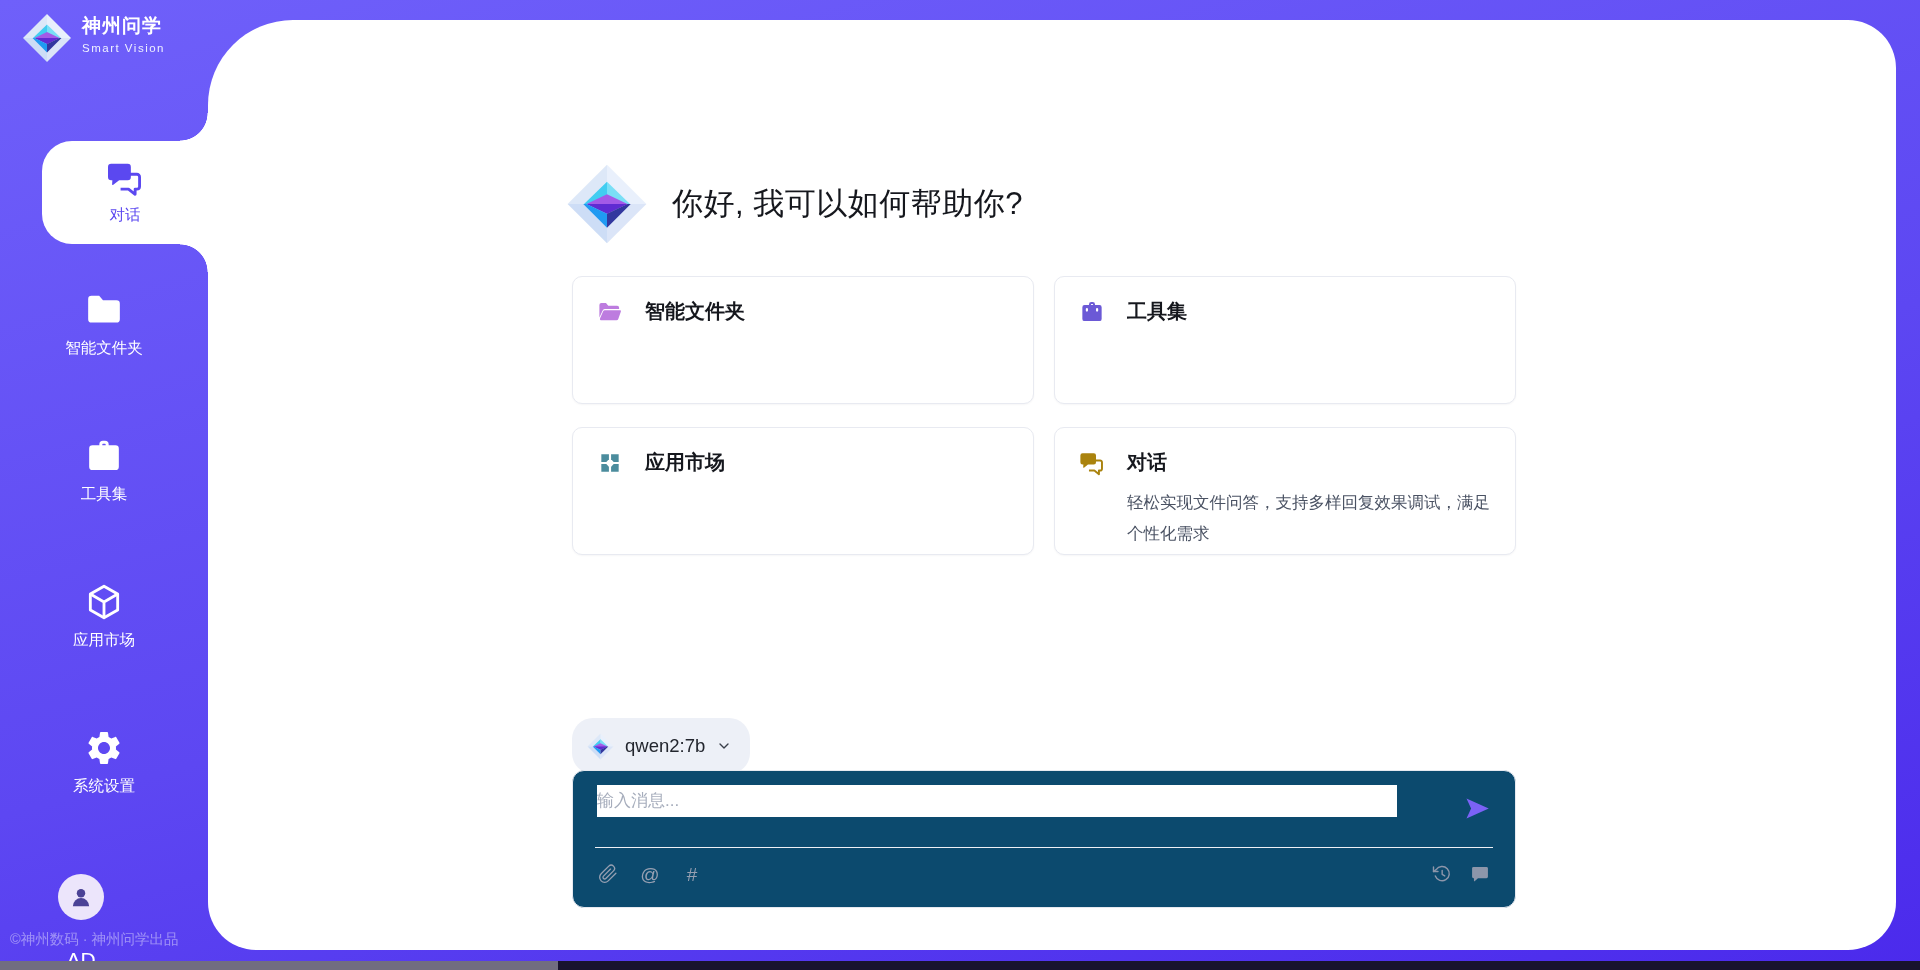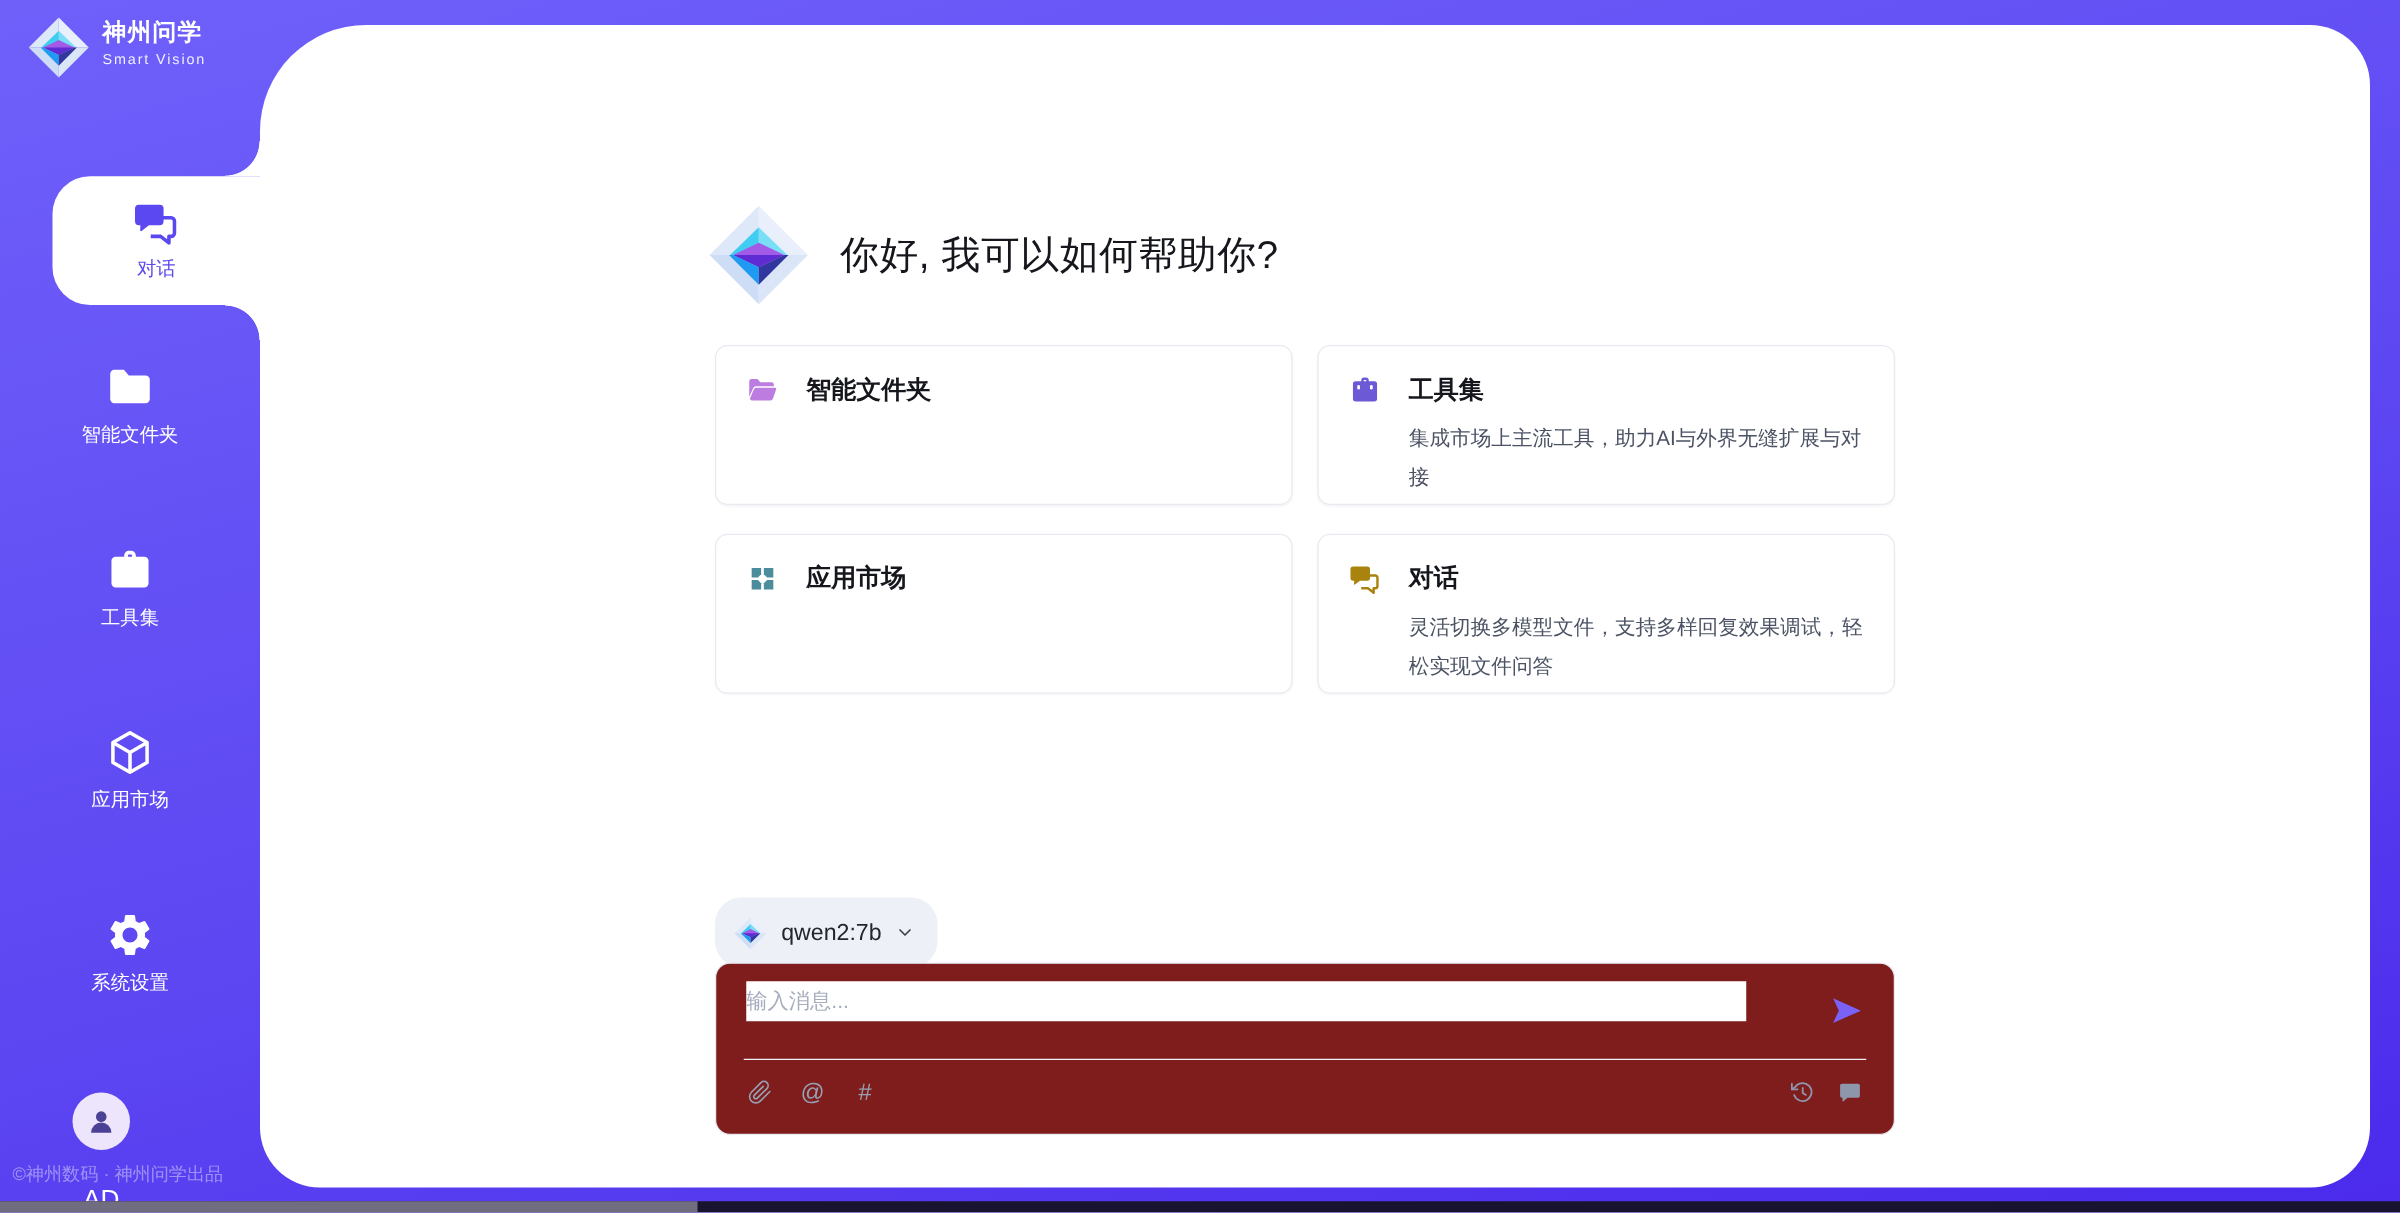--- a/index.html
+++ b/index.html
@@ -63,21 +63,21 @@
   .slit { fill:#fff; }
 
   .model-pill { position:absolute; left:364px; top:698px; height:56px; padding:0 18px 0 15px;
                 background:#edf0f7; border-radius:21px; display:inline-flex; align-items:center;
                 gap:11px; cursor:pointer; }
   .model-pill .pill-diamond { width:27px; height:27px; }
   .model-name { font-size:18.5px; color:#23262e; }
   .model-pill .chev { width:16px; height:16px; color:#3a3f4a; }
 
   .composer { position:absolute; left:364px; top:750px; width:944px; height:138px;
-              border:1.5px solid #e6e9f0; border-radius:12px; background:#7f1d1d; }
+              border:1.5px solid #e6e9f0; border-radius:12px; background:#0c4a6e; }
   .composer-input { position:absolute; left:24px; top:14px; width:800px; height:32px; border:none;
                     outline:none; font-size:17px; color:#30343d;
                     font-family:"Liberation Sans","DejaVu Sans",sans-serif; }
   .composer-input::placeholder { color:#a6adbc; }
   .send-btn { position:absolute; right:24px; top:24px; width:27px; height:27px; color:#7b62f6;
               background:none; border:none; cursor:pointer; }
   .send-btn svg { width:100%; height:100%; }
   .composer-divider { position:absolute; left:22px; right:22px; top:76px; border-top:1px solid #eef0f5; }
   .composer-tools-left { position:absolute; left:24px; top:92px; display:flex; align-items:center; gap:20px; }
   .composer-tools-right { position:absolute; right:24px; top:92px; display:flex; align-items:center; gap:16px; }
@@ -240,40 +240,39 @@
       </div>
     </div>
 
     <div class="card">
       <div class="card-head">
         <svg class="icon-briefcase-c" viewBox="0 0 24 24">
             <use href="#ic-briefcase"></use>
           </svg>
         <span class="card-title">工具集</span>
       </div>
-      <div class="card-desc">集成市场上主流工具，助力AI与外界无缝扩展与对接</div>
     </div>
 
     <div class="card">
       <div class="card-head">
         <svg class="icon-grid" viewBox="0 0 24 24">
             <use href="#ic-grid"></use>
           </svg>
         <span class="card-title">应用市场</span>
       </div>
     </div>
 
     <div class="card">
       <div class="card-head">
         <svg class="icon-chat-gold" viewBox="0 0 24 24">
             <use href="#ic-chat"></use>
           </svg>
         <span class="card-title">对话</span>
       </div>
-      <div class="card-desc">灵活切换多模型文件，支持多样回复效果调试，轻松实现文件问答</div>
+      <div class="card-desc">轻松实现文件问答，支持多样回复效果调试，满足个性化需求</div>
     </div>
 
   </div>
 
   <div class="model-pill">
     <svg class="pill-diamond" viewBox="0 0 100 100">
         <use href="#gem-diamond"></use>
       </svg>
     <span class="model-name">qwen2:7b</span>
     <svg class="chev" viewBox="0 0 24 24">

